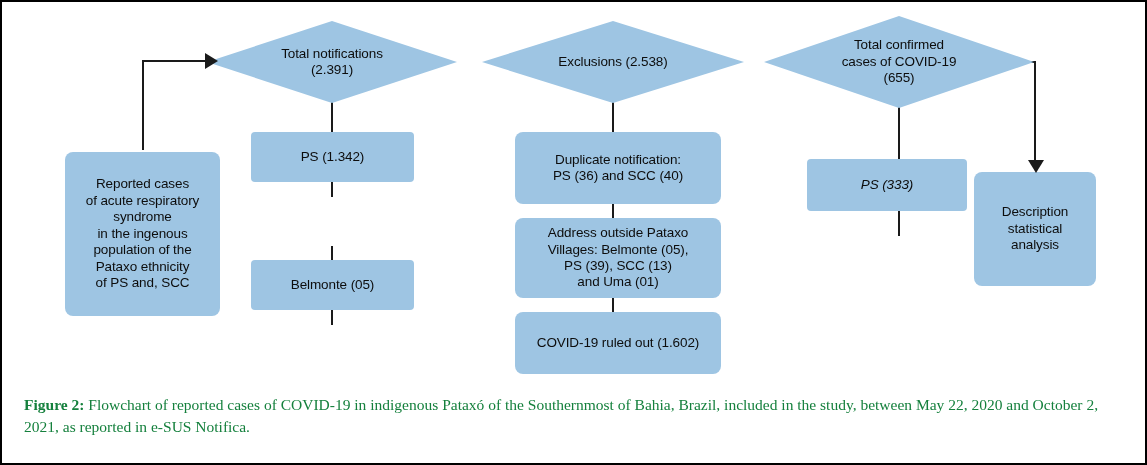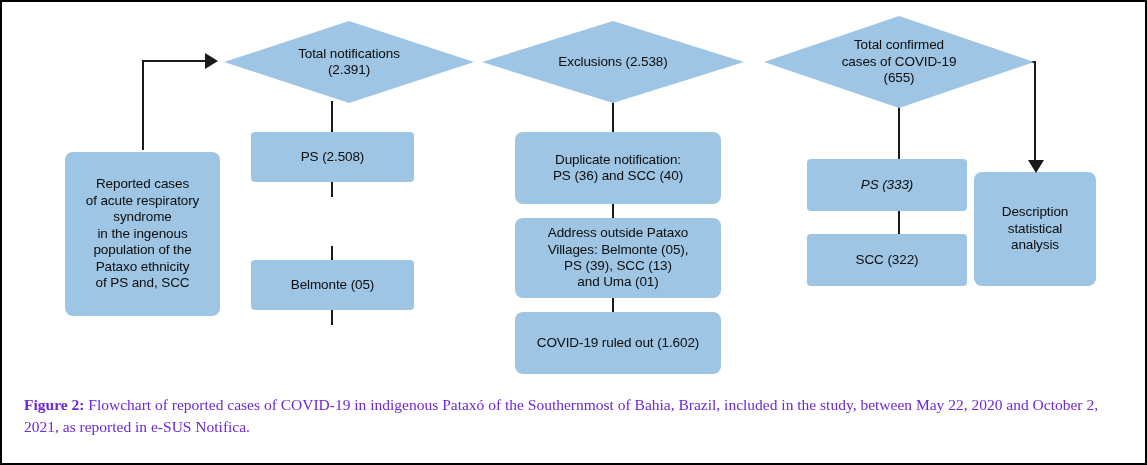--- a/index.html
+++ b/index.html
@@ -96,21 +96,21 @@
     border-top: 13px solid #1a1a1a;
   }
   #caption {
     position: absolute;
     left: 22px;
     top: 392px;
     width: 1100px;
     font-family: "Liberation Serif", serif;
     font-size: 15.5px;
     line-height: 1.42;
-    color: #6d28d9;
+    color: #15803d;
     text-align: left;
   }
   #caption .cap-strong {
     font-weight: bold;
   }
   .nowrap { white-space: pre-line; }
 </style>
 </head>
 <body>
 
@@ -123,21 +123,21 @@
 syndrome
 in the ingenous
 population of the
 Pataxo ethnicity
 of PS and, SCC</div>
 
     <div class="connector v-line" style="left:140px; top:58px; height:90px;"></div>
     <div class="connector h-line" style="left:140px; top:58px; width:67px;"></div>
     <div class="arrow-head arrow-right" style="left:203px; top:51px;"></div>
 
-    <div class="diamond-wrap" style="left:222px; top:19px; width:250px; height:82px;">
+    <div class="diamond-wrap" style="left:205px; top:19px; width:250px; height:82px;">
       <svg width="250" height="82" viewBox="0 0 250 82">
         <polygon points="125,0 250,41 125,82 0,41" fill="#9ec5e3"></polygon>
       </svg>
       <div class="diamond-label nowrap">Total notifications
 (2.391)</div>
     </div>
 
     <div class="diamond-wrap" style="left:480px; top:19px; width:262px; height:82px;">
       <svg width="262" height="82" viewBox="0 0 262 82">
         <polygon points="131,0 262,41 131,82 0,41" fill="#9ec5e3"></polygon>
@@ -153,21 +153,21 @@
 cases of COVID-19
 (655)</div>
     </div>
 
     <div class="connector h-line" style="left:1016px; top:59px; width:18px;"></div>
     <div class="connector v-line" style="left:1032px; top:59px; height:102px;"></div>
     <div class="arrow-head arrow-down" style="left:1026px; top:158px;"></div>
 
     <div class="connector v-line" style="left:329px; top:99px; height:31px;"></div>
 
-    <div class="node box-sharp" style="left:249px; top:130px; width:163px; height:50px;">PS (2.508)</div>
+    <div class="node box-sharp" style="left:249px; top:130px; width:163px; height:50px;">PS (1.342)</div>
     <div class="connector v-line" style="left:329px; top:180px; height:15px;"></div>
 
     <div class="connector v-line" style="left:329px; top:244px; height:15px;"></div>
 
     <div class="node box-sharp" style="left:249px; top:258px; width:163px; height:50px;">Belmonte (05)</div>
     <div class="connector v-line" style="left:329px; top:308px; height:15px;"></div>
 
 
     <div class="connector v-line" style="left:610px; top:99px; height:31px;"></div>
 
@@ -181,21 +181,20 @@
 and Uma (01)</div>
     <div class="connector v-line" style="left:610px; top:296px; height:14px;"></div>
 
     <div class="node box" style="left:513px; top:310px; width:206px; height:62px;">COVID-19 ruled out (1.602)</div>
 
     <div class="connector v-line" style="left:896px; top:104px; height:54px;"></div>
 
     <div class="node box-sharp" style="left:805px; top:157px; width:160px; height:52px;font-style:italic;">PS (333)</div>
     <div class="connector v-line" style="left:896px; top:209px; height:25px;"></div>
 
-    <div class="node box-sharp" style="left:805px; top:232px; width:160px; height:52px;">SCC (322)</div>
 
     <div class="node box nowrap" style="left:972px; top:170px; width:122px; height:114px;">Description
 statistical
 analysis</div>
 
   </div>
 
   <div id="caption">
     <span class="cap-strong">Figure 2:</span><span> Flowchart of reported cases of COVID-19 in indigenous Pataxó of the Southernmost of Bahia, Brazil, included in the study, between May 22, 2020 and October 2, 2021, as reported in e-SUS Notifica.</span>
   </div>

